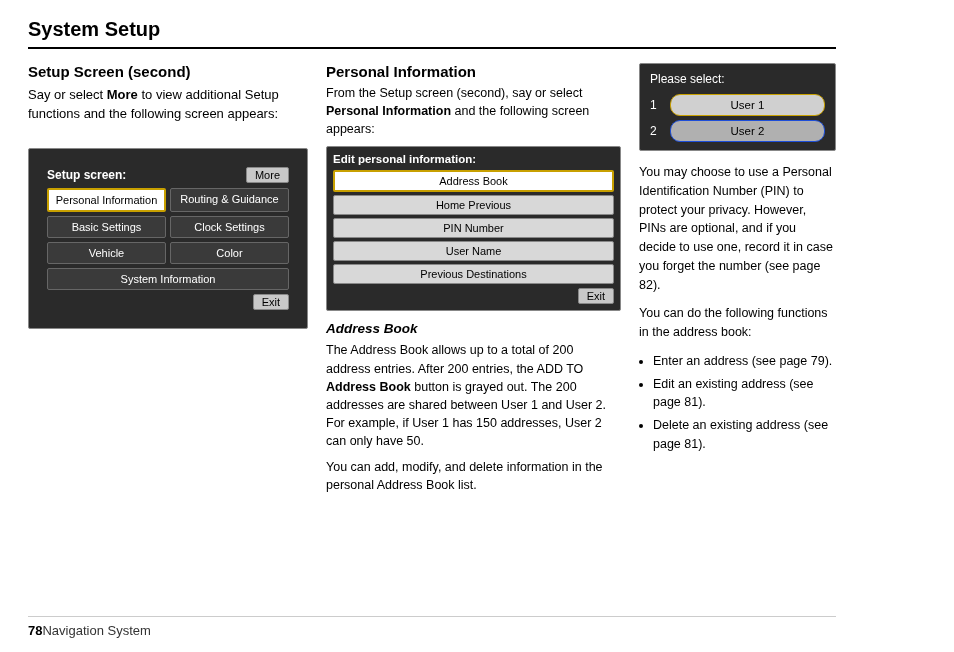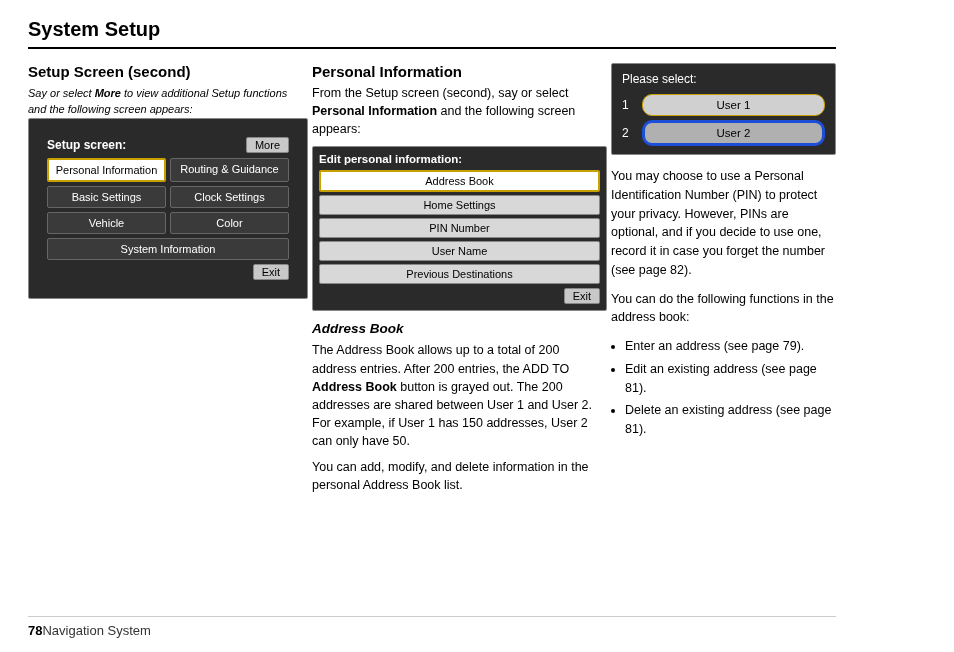--- a/index.html
+++ b/index.html
@@ -25,41 +25,40 @@
       font-size: 20px;
       font-weight: bold;
       border-bottom: 2px solid #000;
       padding-bottom: 6px;
       margin-bottom: 14px;
     }
 
     .content-area {
       display: flex;
       flex-direction: row;
-      gap: 4px;
+      gap: 18px;
       flex: 1;
     }
 
     
     .left-col {
       width: 280px;
       flex-shrink: 0;
     }
 
     .left-col h2 {
       font-size: 15px;
       font-weight: bold;
       margin-bottom: 6px;
     }
 
     .left-col p {
-      font-size: 11px;
+      font-size: 13px;
       line-height: 1.45;
-      margin-bottom: 0;
-      font-style: italic;
+      margin-bottom: 24px;
     }
 
     
     .setup-screen-mock {
       border: 1.5px solid #888;
       background: #2a2a2a;
       border-radius: 2px;
       padding: 18px;
     }
 
@@ -256,21 +255,21 @@
       border-radius: 10px;
       color: #000;
       font-size: 11.5px;
       text-align: center;
       padding: 4px 6px;
       cursor: pointer;
     }
 
     .user-btn.user2 {
       background: #b0b0b0;
-      border: 3px solid #1d4ed8;
+      border: 1px solid #1d4ed8;
     }
 
     
     .page-footer {
       border-top: 1px solid #ccc;
       padding-top: 6px;
       margin-top: 8px;
       display: flex;
       align-items: center;
     }
@@ -325,21 +324,21 @@
     <div class="mid-col">
       <h2>Personal Information</h2>
       <p>
         From the Setup screen (second), say or select <strong>Personal Information</strong> and the following screen appears:
       </p>
 
       <div class="edit-personal-mock">
         <div class="edit-personal-header">Edit personal information:</div>
         <div class="edit-btn-list">
           <div class="edit-btn-item active-edit">Address Book</div>
-          <div class="edit-btn-item">Home Settings</div>
+          <div class="edit-btn-item">Home Previous</div>
           <div class="edit-btn-item">PIN Number</div>
           <div class="edit-btn-item">User Name</div>
           <div class="edit-btn-item">Previous Destinations</div>
         </div>
         <div class="setup-exit-row">
           <button class="mock-btn">Exit</button>
         </div>
       </div>
 
       <h3>Address Book</h3>

